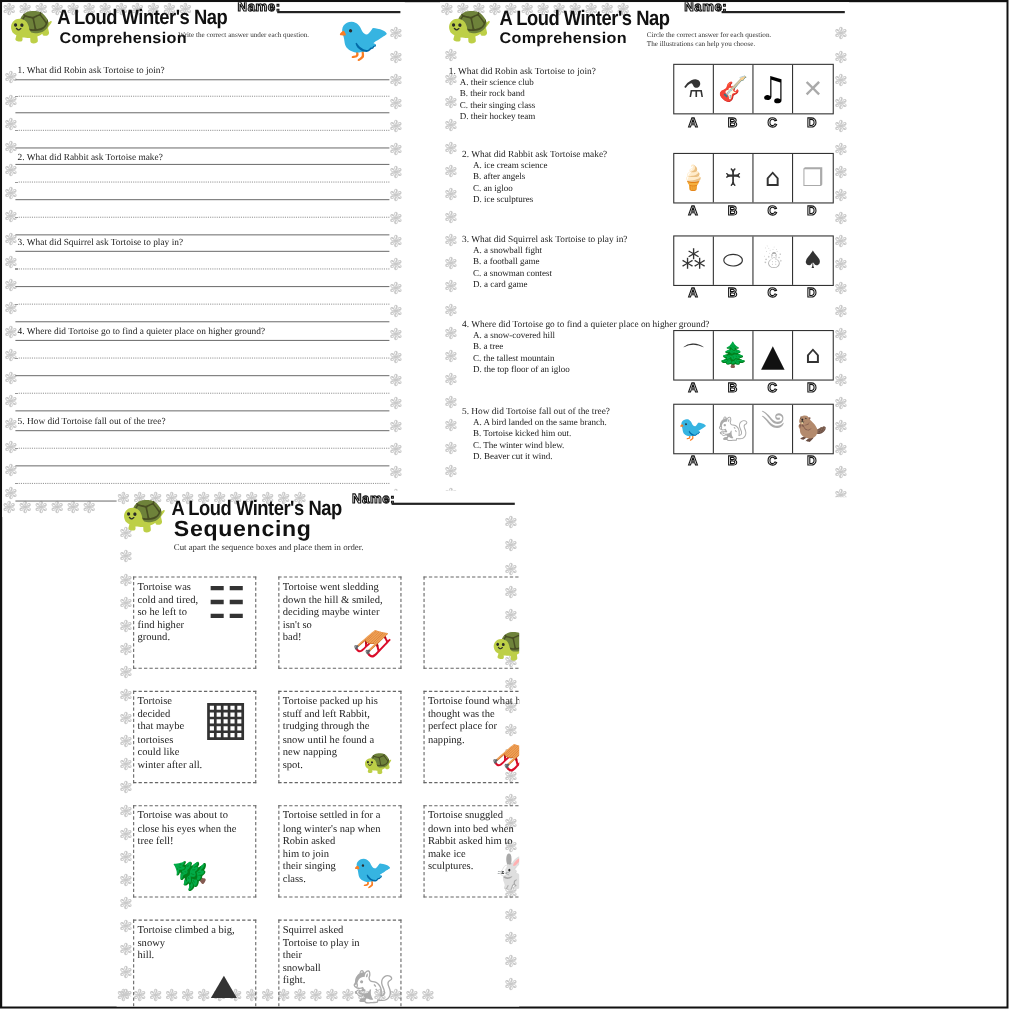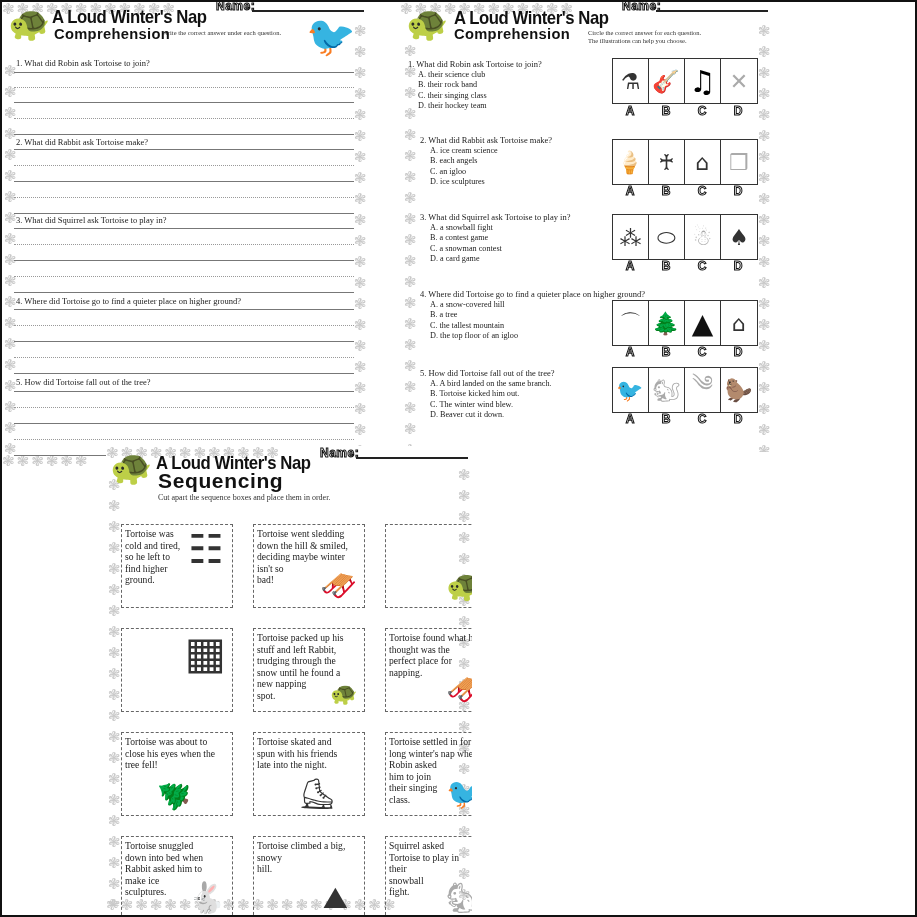--- a/index.html
+++ b/index.html
@@ -131,41 +131,41 @@
   <div class="letter-row" style="left:212px; top:102px;">
     <span class="letter">A</span>
     <span class="letter">B</span>
     <span class="letter">C</span>
     <span class="letter">D</span>
   </div>
 
   <div class="mc-q" style="left:20px; top:133px;">
     <span>2. What did Rabbit ask Tortoise make?</span>
     <span class="mc-opt">A. ice cream science</span>
-    <span class="mc-opt">B. each angels</span>
+    <span class="mc-opt">B. after angels</span>
     <span class="mc-opt">C. an igloo</span>
     <span class="mc-opt">D. ice sculptures</span>
   </div>
   <div class="pic-strip" style="left:212px; top:137px;">
     <div class="pic-cell light">🍦</div>
     <div class="pic-cell">♰</div>
     <div class="pic-cell">⌂</div>
     <div class="pic-cell light">❒</div>
   </div>
   <div class="letter-row" style="left:212px; top:182px;">
     <span class="letter">A</span>
     <span class="letter">B</span>
     <span class="letter">C</span>
     <span class="letter">D</span>
   </div>
 
   <div class="mc-q" style="left:20px; top:210px;">
     <span>3. What did Squirrel ask Tortoise to play in?</span>
     <span class="mc-opt">A. a snowball fight</span>
-    <span class="mc-opt">B. a contest game</span>
+    <span class="mc-opt">B. a football game</span>
     <span class="mc-opt">C. a snowman contest</span>
     <span class="mc-opt">D. a card game</span>
   </div>
   <div class="pic-strip" style="left:212px; top:212px;">
     <div class="pic-cell">⁂</div>
     <div class="pic-cell">⬭</div>
     <div class="pic-cell light">☃</div>
     <div class="pic-cell">♠</div>
   </div>
   <div class="letter-row" style="left:212px; top:257px;">
@@ -193,21 +193,21 @@
     <span class="letter">B</span>
     <span class="letter">C</span>
     <span class="letter">D</span>
   </div>
 
   <div class="mc-q" style="left:20px; top:366px;">
     <span>5. How did Tortoise fall out of the tree?</span>
     <span class="mc-opt">A. A bird landed on the same branch.</span>
     <span class="mc-opt">B. Tortoise kicked him out.</span>
     <span class="mc-opt">C. The winter wind blew.</span>
-    <span class="mc-opt">D. Beaver cut it down.</span>
+    <span class="mc-opt">D. Beaver cut it wind.</span>
   </div>
   <div class="pic-strip" style="left:212px; top:365px;">
     <div class="pic-cell">🐦</div>
     <div class="pic-cell light">🐿</div>
     <div class="pic-cell light">༄</div>
     <div class="pic-cell">🦫</div>
   </div>
   <div class="letter-row" style="left:212px; top:410px;">
     <span class="letter">A</span>
     <span class="letter">B</span>
@@ -244,20 +244,26 @@
 deciding maybe winter
 isn't so
 bad!</div>
         <span class="seq-art">🛷</span>
       </div>
     <div class="seq-box">
         <span class="seq-art light">🐢</span>
       </div>
 
     <div class="seq-box">
+        <div class="seq-text">Tortoise
+decided
+that maybe
+tortoises
+could like
+winter after all.</div>
         <span class="seq-art" style="font-size:44px;top:2px;right:6px;bottom:auto;">▦</span>
       </div>
     <div class="seq-box">
         <div class="seq-text">Tortoise packed up his
 stuff  and left Rabbit,
 trudging through the
 snow until he found a
 new napping
 spot.</div>
         <span class="seq-art light" style="font-size:22px;">🐢</span>
@@ -270,26 +276,20 @@
         <span class="seq-art">🛷</span>
       </div>
 
     <div class="seq-box">
         <div class="seq-text">Tortoise was about to
 close his eyes when the
 tree fell!</div>
         <span class="seq-art light" style="right:40px;transform:rotate(-60deg);">🌲</span>
       </div>
     <div class="seq-box">
-        <div class="seq-text">Tortoise skated and
-spun with his friends
-late into the night.</div>
-        <span class="seq-art" style="right:28px;">⛸</span>
-      </div>
-    <div class="seq-box">
         <div class="seq-text">Tortoise settled in for a
 long winter's nap when
 Robin asked
 him to join
 their singing
 class.</div>
         <span class="seq-art">🐦</span>
       </div>
 
     <div class="seq-box">

